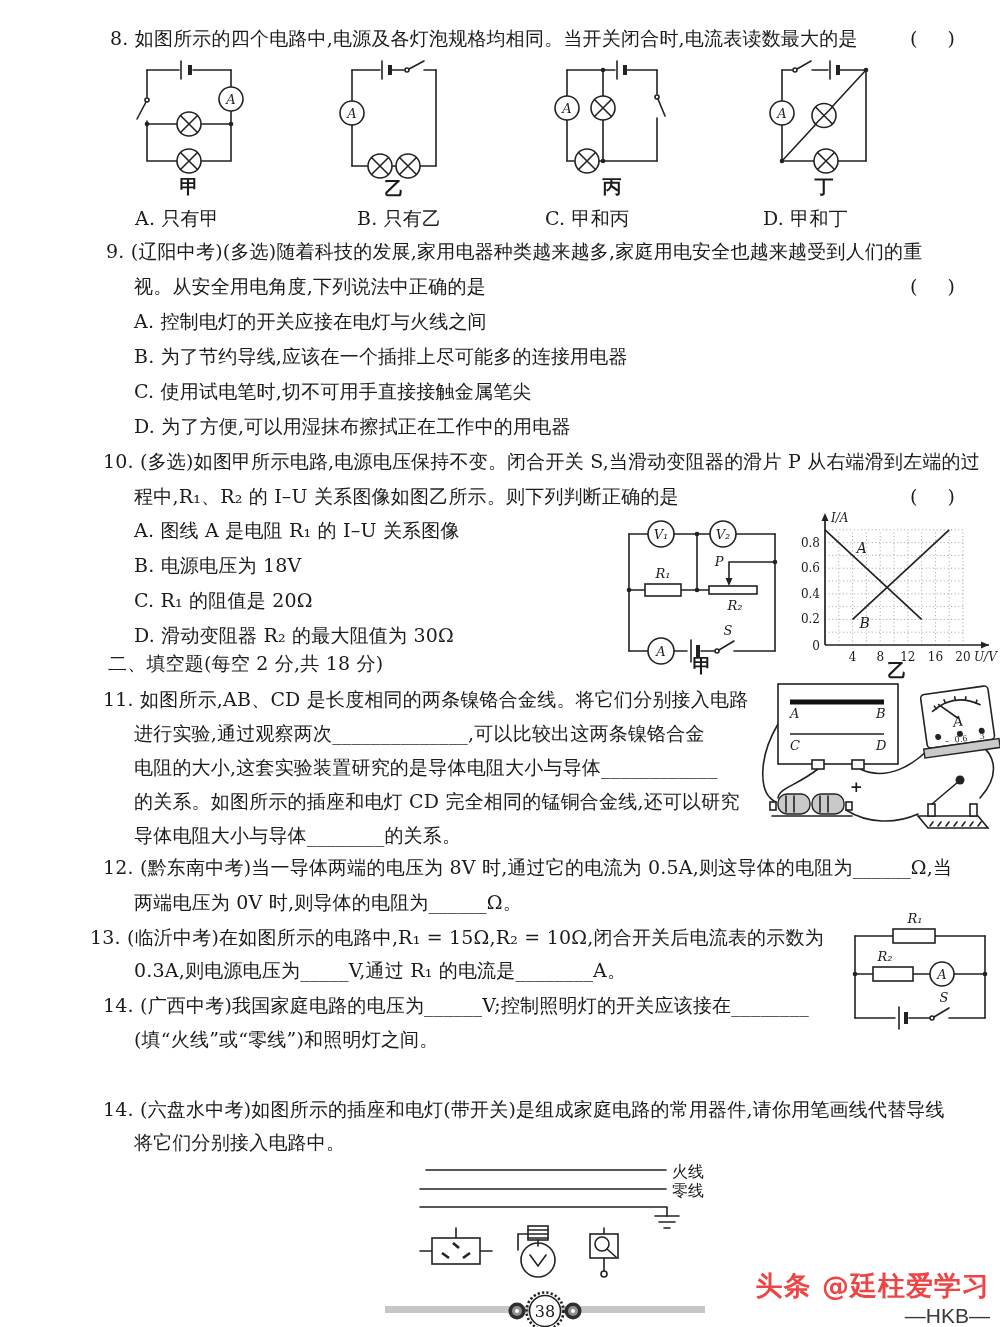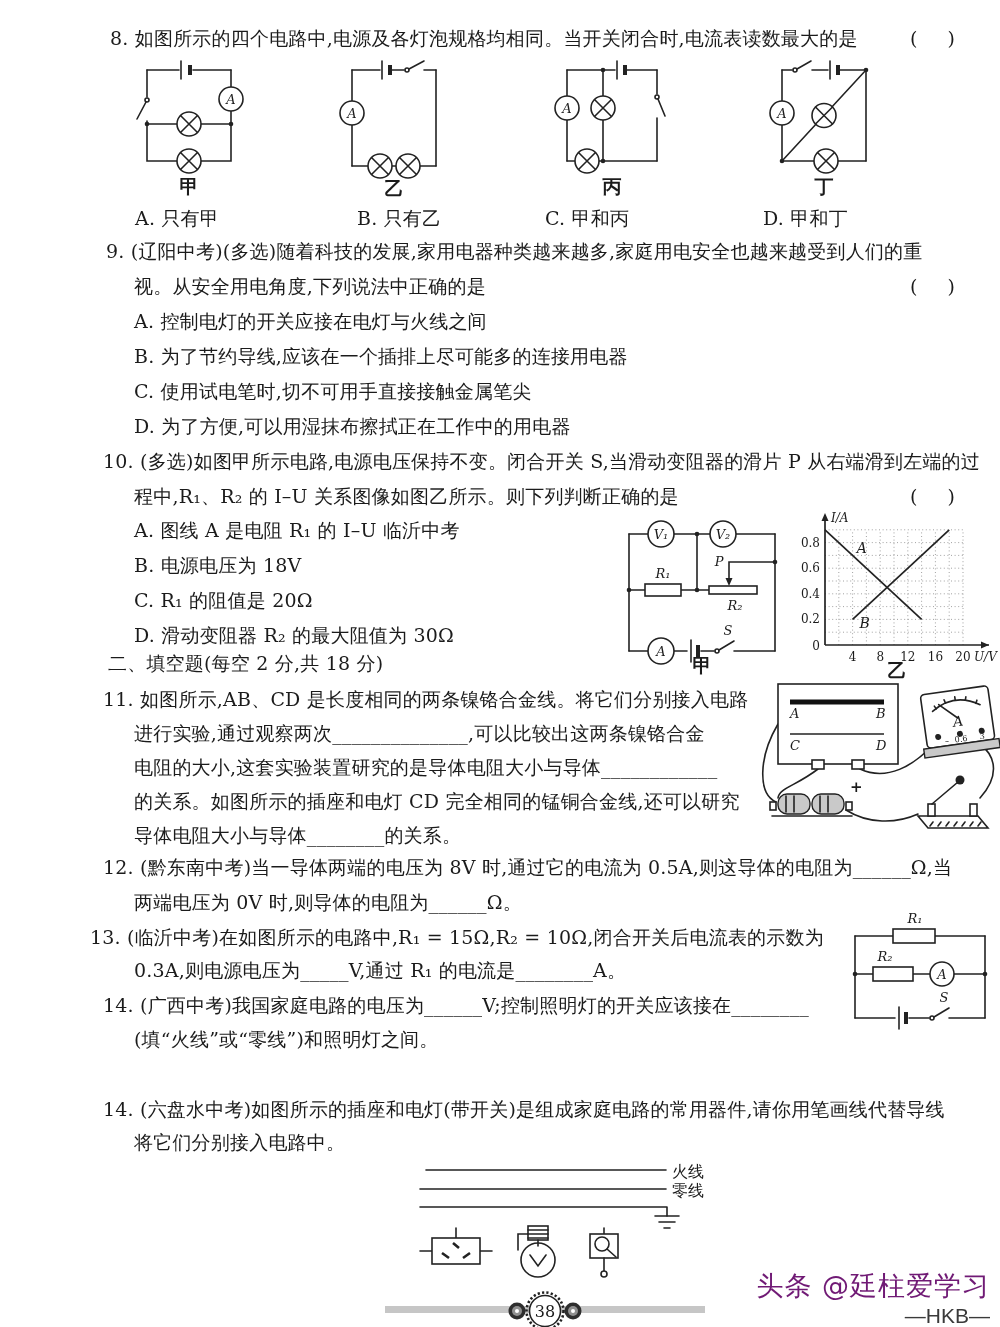--- a/index.html
+++ b/index.html
@@ -18,21 +18,21 @@
   .grid{stroke:#8a8a8a;stroke-dasharray:1 2.6;stroke-width:.8;fill:none;}
   .axis{stroke:#222;stroke-width:1.7;fill:none;}
   .tick{font-size:12px;}
   .it{font-style:italic;}
   .series{stroke:#222;stroke-width:1.7;fill:none;}
   .slabel{font-size:14px;font-style:italic;}
   .shade{fill:#c9c9c9;stroke:#222;stroke-width:1.4;}
   .footer-bar{position:absolute;left:385px;top:1306px;width:320px;height:7px;background:#c6c6c6;}
   .wm{position:absolute;left:690px;top:1268px;width:300px;text-align:right;
       font-family:"DejaVu Sans","Liberation Sans",sans-serif;}
-  .wm-main{font-size:27px;font-weight:normal;color:#701a75;letter-spacing:1px;}
+  .wm-main{font-size:27px;font-weight:bold;color:#ef4444;letter-spacing:1px;}
   .wm-brand{font-size:21px;color:#3a3a3a;font-family:Liberation Sans, sans-serif;margin-top:0px;}
 </style>
 </head>
 <body>
 
 <div class="page">
 
   <div class="t" style="left:110px;top:27px">8. 如图所示的四个电路中,电源及各灯泡规格均相同。当开关闭合时,电流表读数最大的是</div>
   <div class="paren" style="left:910px;top:27px">(     )</div>
 
@@ -166,21 +166,21 @@
   <div class="t" style="left:134px;top:275px">视。从安全用电角度,下列说法中正确的是</div>
   <div class="paren" style="left:910px;top:275px">(     )</div>
   <div class="t" style="left:134px;top:310px">A. 控制电灯的开关应接在电灯与火线之间</div>
   <div class="t" style="left:134px;top:345px">B. 为了节约导线,应该在一个插排上尽可能多的连接用电器</div>
   <div class="t" style="left:134px;top:380px">C. 使用试电笔时,切不可用手直接接触金属笔尖</div>
   <div class="t" style="left:134px;top:415px">D. 为了方便,可以用湿抹布擦拭正在工作中的用电器</div>
 
   <div class="t" style="left:103px;top:450px">10. (多选)如图甲所示电路,电源电压保持不变。闭合开关 S,当滑动变阻器的滑片 P 从右端滑到左端的过</div>
   <div class="t" style="left:134px;top:485px">程中,R₁、R₂ 的 I–U 关系图像如图乙所示。则下列判断正确的是</div>
   <div class="paren" style="left:910px;top:485px">(     )</div>
-  <div class="t" style="left:134px;top:519px">A. 图线 A 是电阻 R₁ 的 I–U 临沂中考</div>
+  <div class="t" style="left:134px;top:519px">A. 图线 A 是电阻 R₁ 的 I–U 关系图像</div>
   <div class="t" style="left:134px;top:554px">B. 电源电压为 18V</div>
   <div class="t" style="left:134px;top:589px">C. R₁ 的阻值是 20Ω</div>
   <div class="t" style="left:134px;top:624px">D. 滑动变阻器 R₂ 的最大阻值为 30Ω</div>
 
   <svg style="left:617px;top:520px" width="170" height="154" viewBox="0 0 170 154">
     <path class="wire" d="M12,14 H31 M57,14 H93 M119,14 H158"></path>
     <g>
       <circle class="comp" cx="44" cy="14" r="13"></circle>
         <text class="lbl" x="44" y="19" text-anchor="middle">V₁</text>
     </g>

